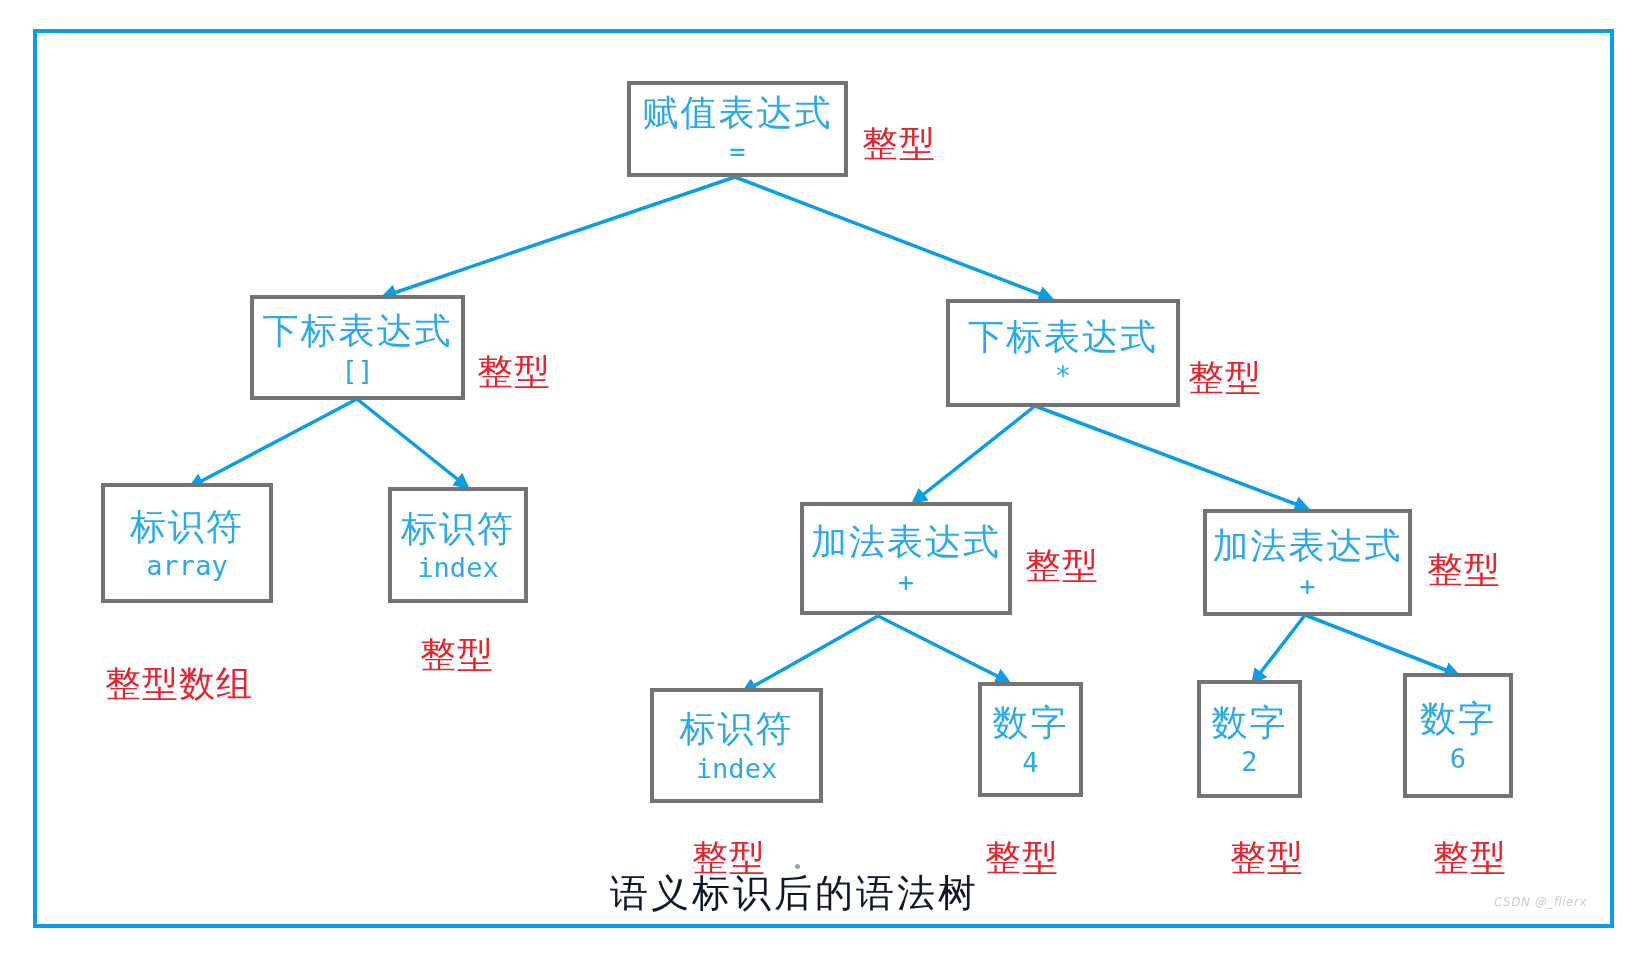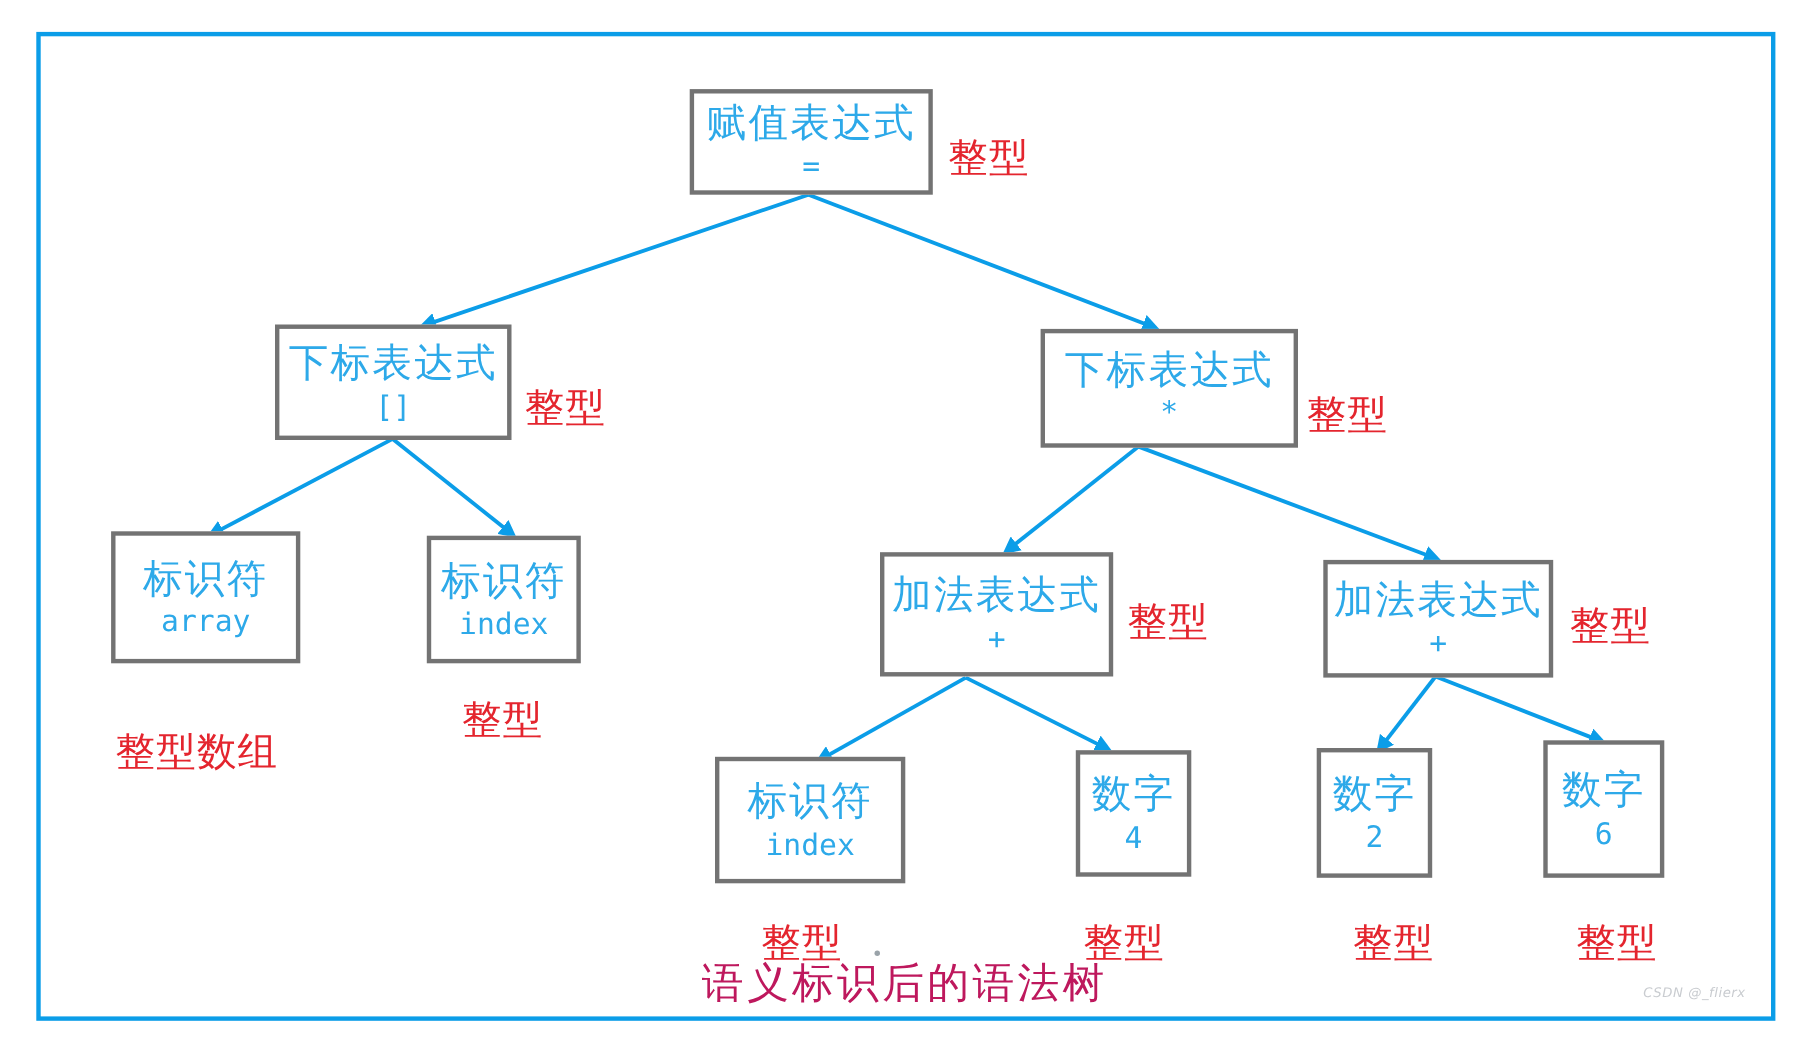--- a/index.html
+++ b/index.html
@@ -63,26 +63,25 @@
     font-size: 36px;
     line-height: 1;
     letter-spacing: 1px;
     white-space: nowrap;
     margin-top: 20px;
   }
   .caption {
     position: absolute;
     left: 610px;
     top: 874px;
-    color: #be185d;
+    color: #0f172a;
     font-size: 38px;
     letter-spacing: 3px;
     line-height: 1;
     white-space: nowrap;
-    margin-left: 28px;
   }
   .stray-dot {
     position: absolute;
     left: 795px;
     top: 864px;
     width: 5px;
     height: 5px;
     background: #9aa3a9;
     border-radius: 50%;
   }

